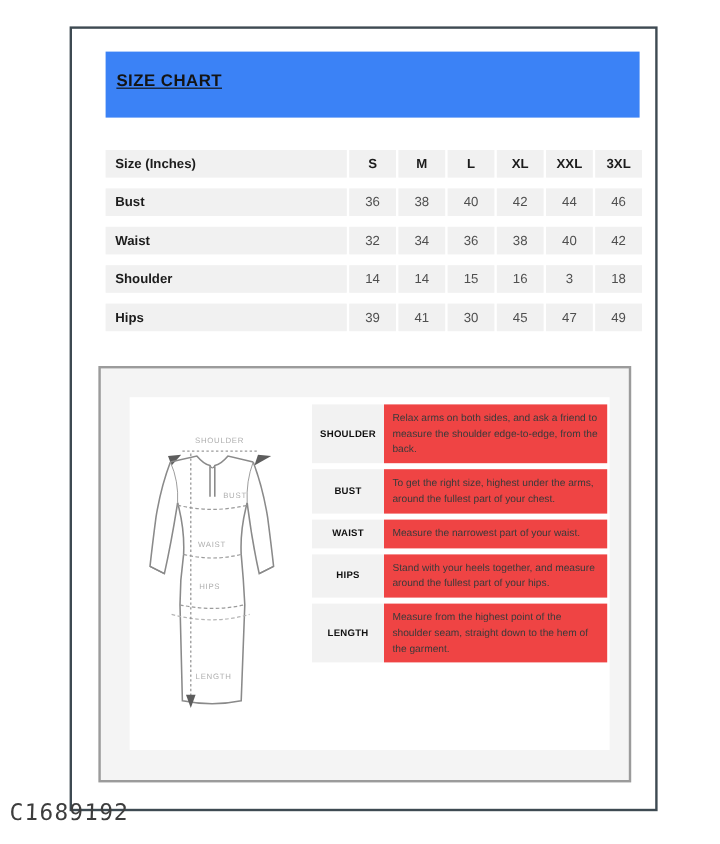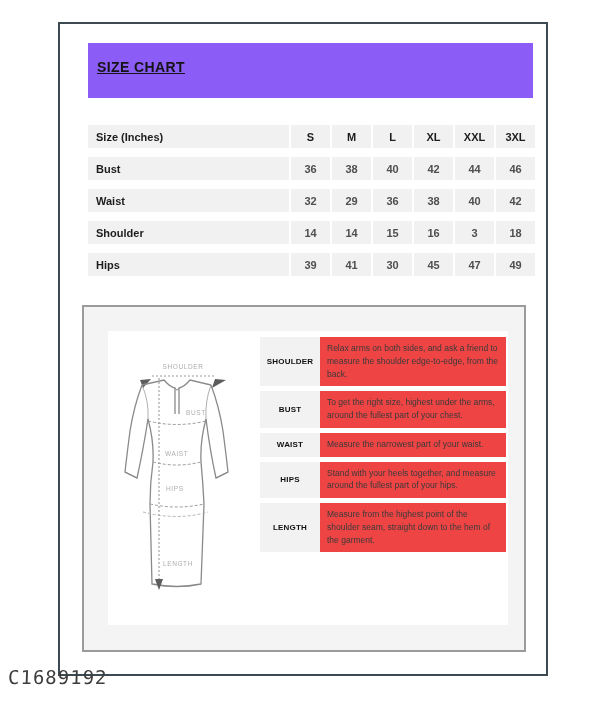--- a/index.html
+++ b/index.html
@@ -4,32 +4,32 @@
 <style>
   html,body{margin:0;padding:0;background:#fff;}
   body{font-family:"Liberation Sans", sans-serif;}
   #stage{position:relative;width:600px;height:703px;background:#fff;overflow:hidden;}
 
   
   .frame{position:absolute;left:58px;top:22px;width:486px;height:650px;
          border:2px solid #3e4a52;background:#ffffff;}
 
   
-  .title-band{position:absolute;left:28px;top:19px;width:445px;height:55px;background:#8b5cf6;text-align:center;}
+  .title-band{position:absolute;left:28px;top:19px;width:445px;height:55px;background:#3b82f6;text-align:center;}
   .title{position:absolute;left:9px;top:16px;font-size:14px;font-weight:bold;
          color:#141414;text-decoration:underline;letter-spacing:.4px;}
 
   
   table.size-table{position:absolute;left:26px;top:92px;border-collapse:separate;
          border-spacing:2px 9px;table-layout:fixed;width:447px;}
   table.size-table td,table.size-table th{background:#f1f1f1;height:23px;
          font-size:11px;vertical-align:middle;padding:0;}
   table.size-table .lab{width:193px;text-align:left;padding-left:8px;font-weight:bold;color:#1c1c1c;}
   table.size-table .hd{font-weight:bold;color:#1c1c1c;text-align:center;width:39px;}
-  table.size-table .val{color:#4f4f4f;text-align:center;width:39px;font-weight:bold;}
+  table.size-table .val{color:#4f4f4f;text-align:center;width:39px;}
 
   
   .guide-box{position:absolute;left:22px;top:281px;width:440px;height:343px;
          border:2px solid #9b9b9b;background:#f4f4f4;}
   .guide-inner{position:absolute;left:24px;top:24px;width:400px;height:294px;background:#ffffff;}
 
   .dress-wrap{position:absolute;left:2px;top:4px;width:150px;height:284px;}
 
   .instr{position:absolute;left:152px;top:6px;width:246px;}
   .mrow{display:flex;margin-bottom:5px;align-items:stretch;}
@@ -71,21 +71,21 @@
         <td class="val">36</td>
         <td class="val">38</td>
         <td class="val">40</td>
         <td class="val">42</td>
         <td class="val">44</td>
         <td class="val">46</td>
       </tr>
       <tr>
         <td class="lab">Waist</td>
         <td class="val">32</td>
-        <td class="val">29</td>
+        <td class="val">34</td>
         <td class="val">36</td>
         <td class="val">38</td>
         <td class="val">40</td>
         <td class="val">42</td>
       </tr>
       <tr>
         <td class="lab">Shoulder</td>
         <td class="val">14</td>
         <td class="val">14</td>
         <td class="val">15</td>

